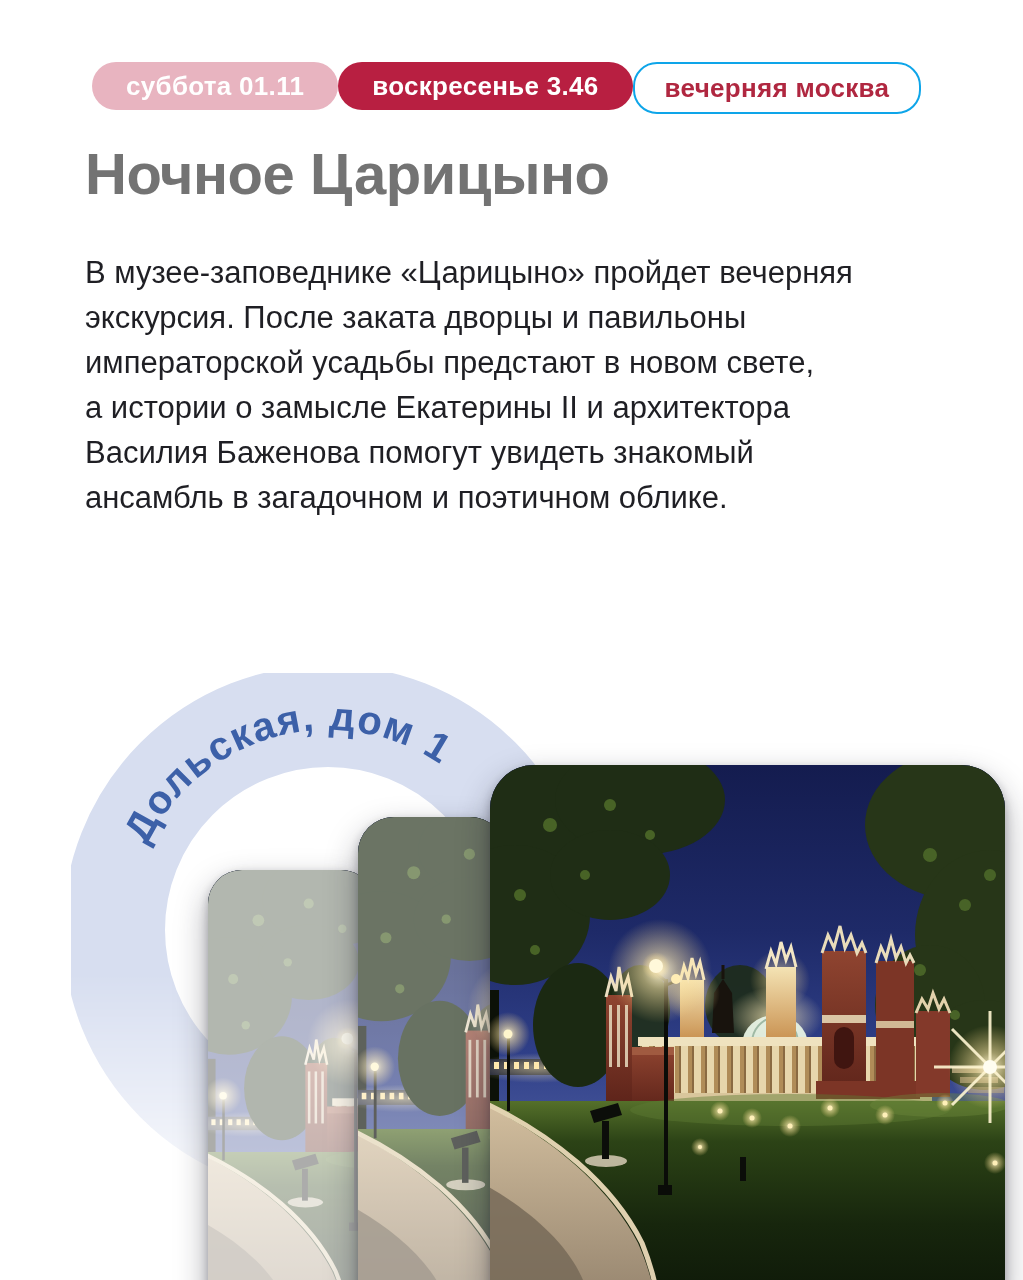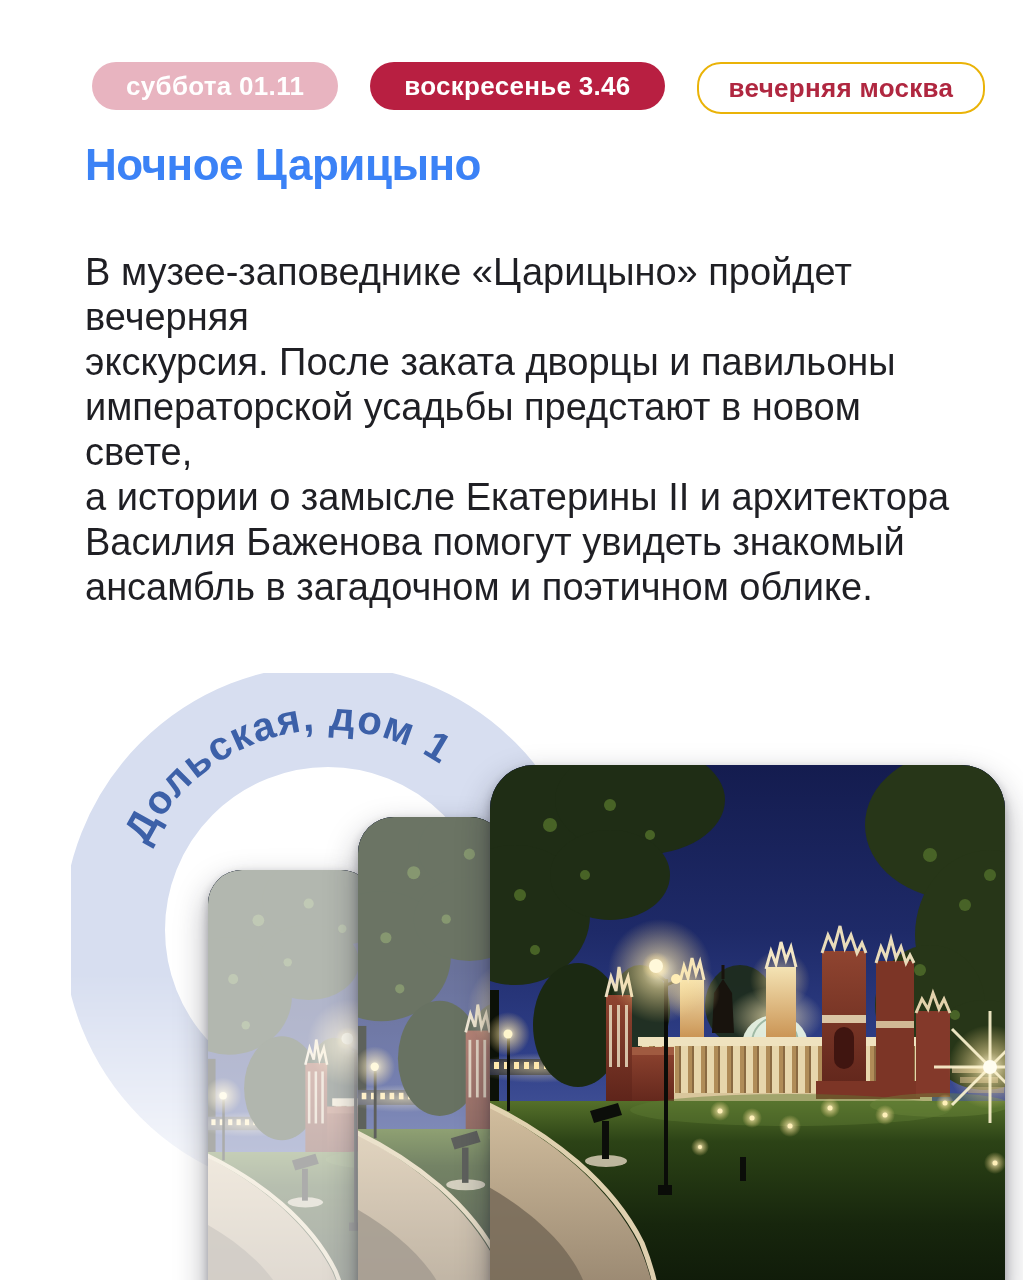--- a/index.html
+++ b/index.html
@@ -1,37 +1,37 @@
 <!DOCTYPE html>
 <html><head>
 <meta charset="utf-8">
 <style>
   html,body { margin:0; padding:0; background:#ffffff; }
   .canvas {
     position:relative; width:1023px; height:1280px; overflow:hidden;
     background:#ffffff; font-family:"Liberation Sans", sans-serif;
   }
   
-  .badges { position:absolute; left:92px; top:62px; display:flex; gap:32px; }
+  .badges { position:absolute; left:92px; top:62px; display:flex; }
   .badge {
     height:48px; display:flex; align-items:center; padding:0 34px;
     border-radius:24px; font-size:26px; font-weight:600; letter-spacing:.3px;
     white-space:nowrap;
   }
   .badge-pink   { background:#e8b4c0; color:#ffffff; }
   .badge-crimson{ background:#b81f41; color:#ffffff; }
-  .badge-outline{ background:#ffffff; color:#b02740; border:2px solid #eab308; padding:0 30px; }
+  .badge-outline{ background:#ffffff; color:#b02740; border:2px solid #0ea5e9; padding:0 30px; }
   
   .title {
     position:absolute; left:85px; top:140px; margin:0;
-    font-size:44px; font-weight:700; color:#3b82f6; letter-spacing:-0.5px;
+    font-size:58px; font-weight:700; color:#737373; letter-spacing:-0.5px;
   }
   .descr {
     position:absolute; left:85px; top:250px; width:890px; margin:0;
-    font-size:38px; line-height:45px; font-weight:400; color:#1f1f24;
+    font-size:31px; line-height:45px; font-weight:400; color:#1f1f24;
     white-space:pre-line;
   }
   
   .ring { position:absolute; left:0; top:600px; width:700px; height:680px; z-index:1; }
   svg text { font-family:"Liberation Sans", sans-serif; }
   
   .card {
     position:absolute; overflow:hidden; background:#0d1430;
     box-shadow:0 14px 32px rgba(25,25,40,.38), 0 4px 10px rgba(25,25,40,.28);
   }

